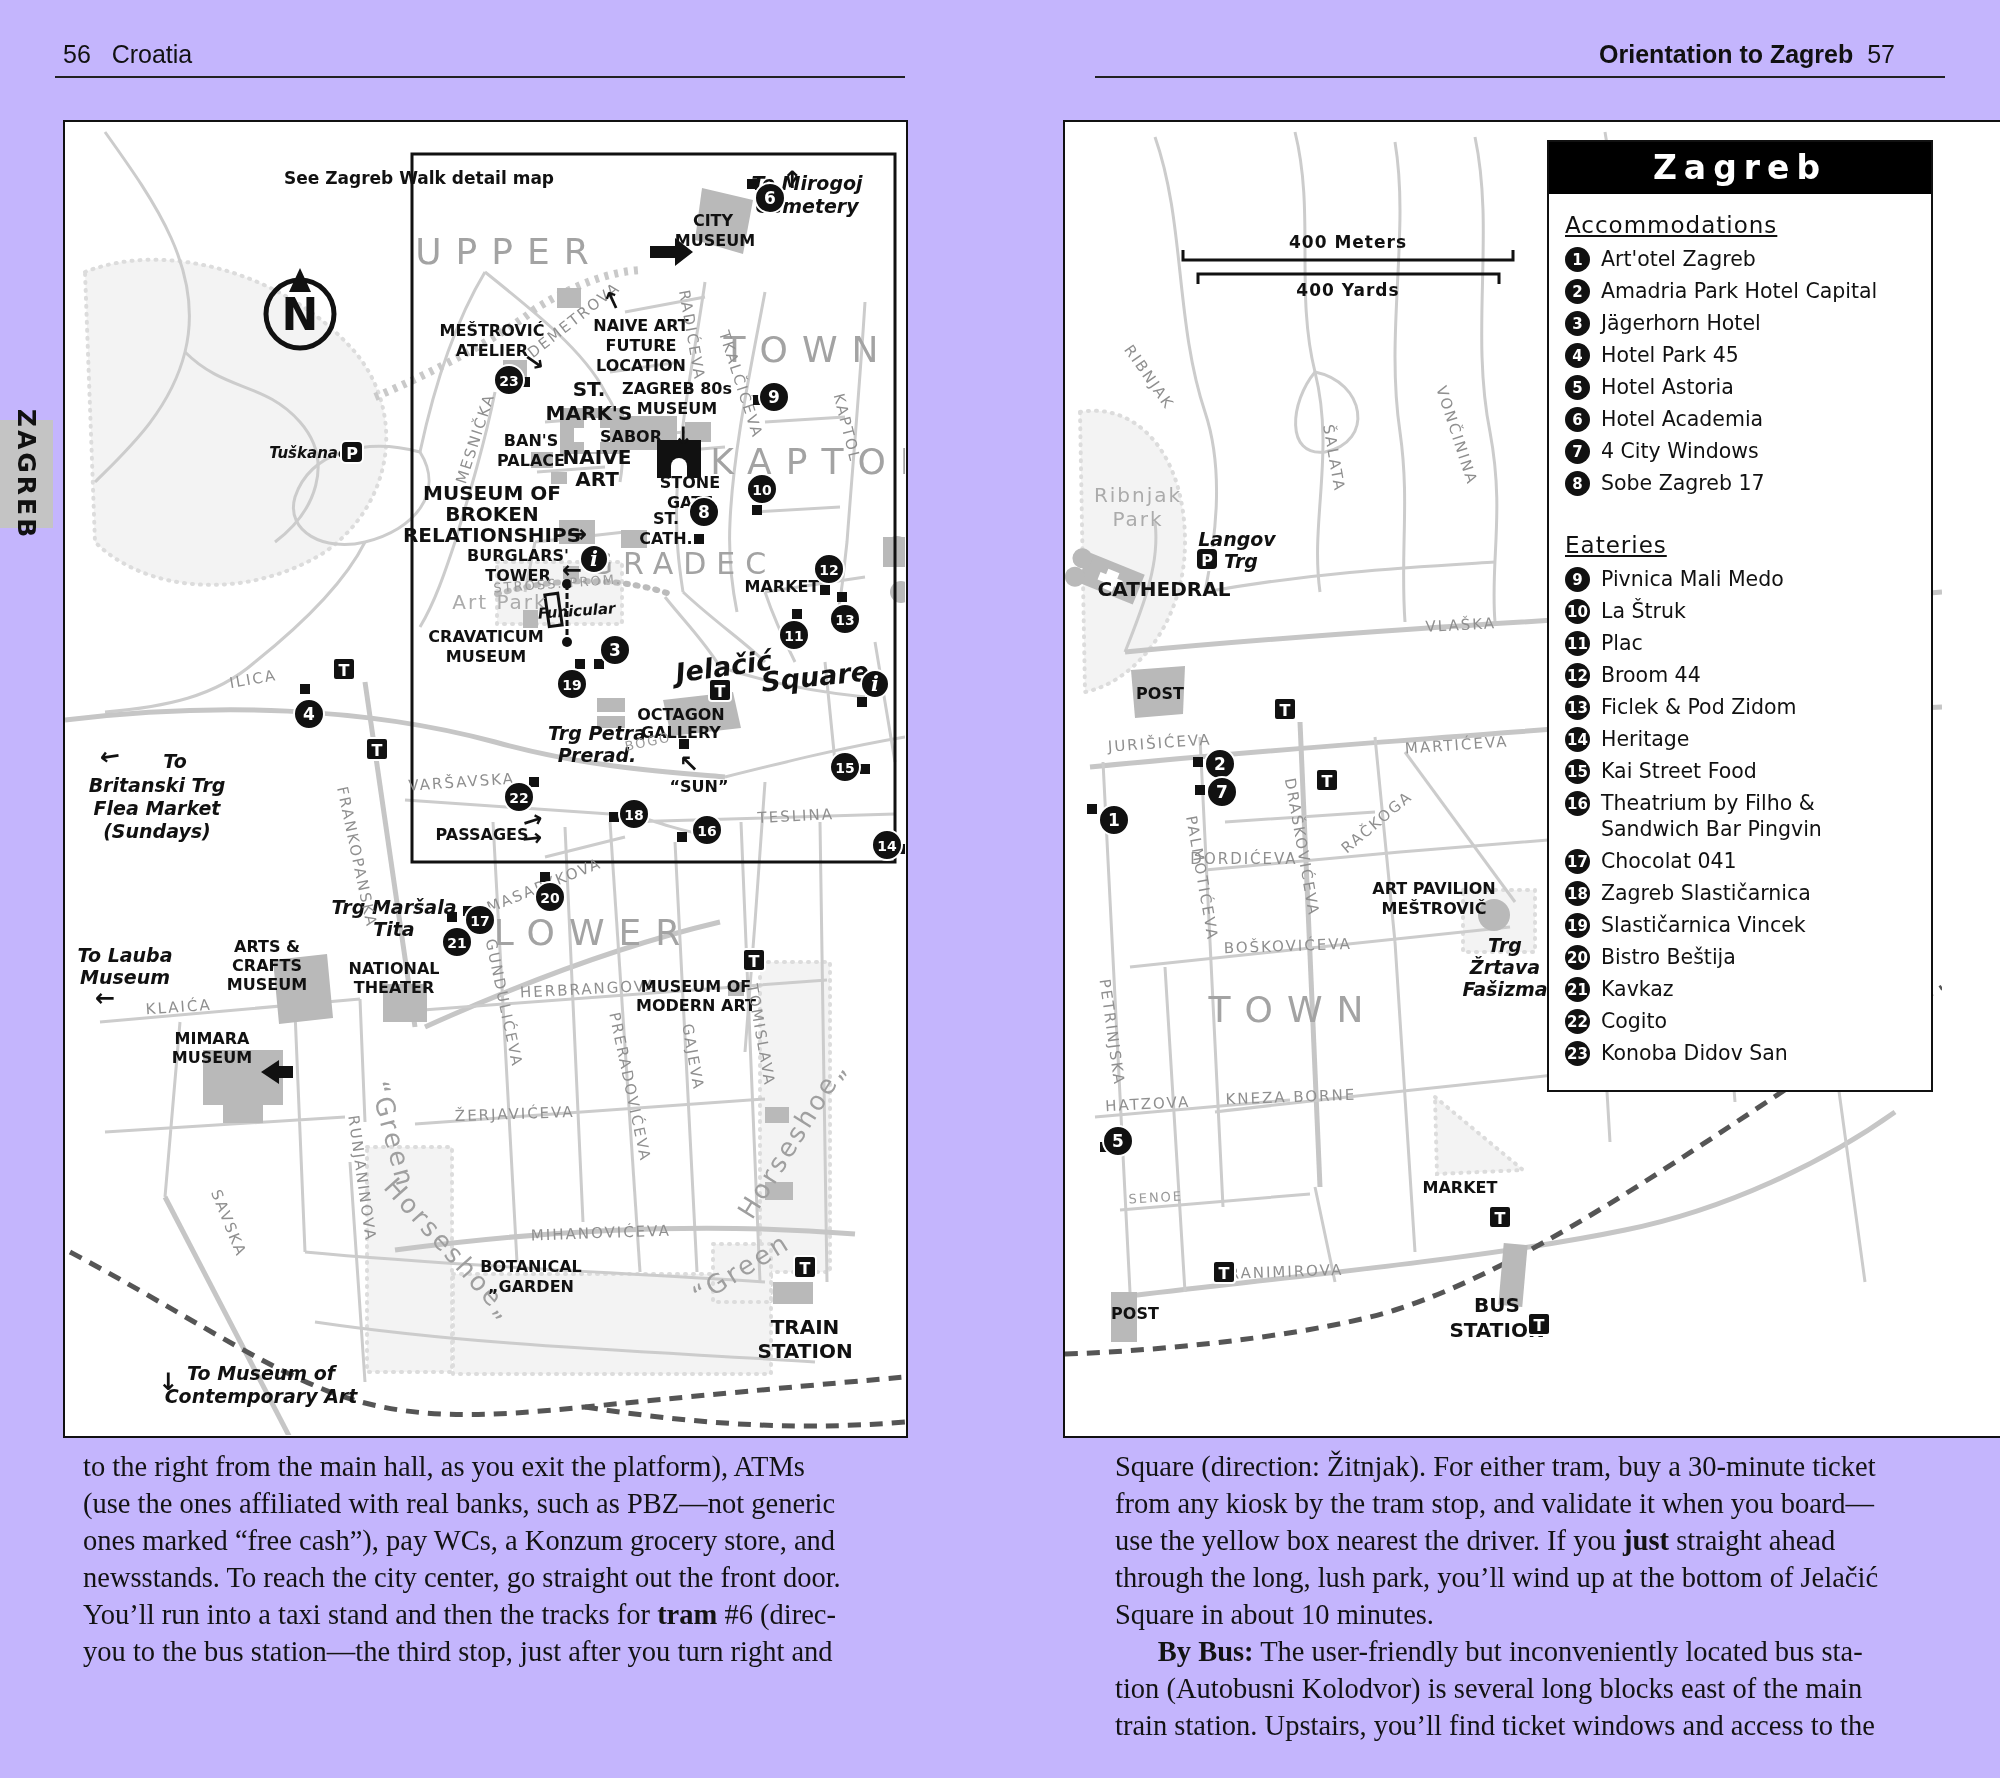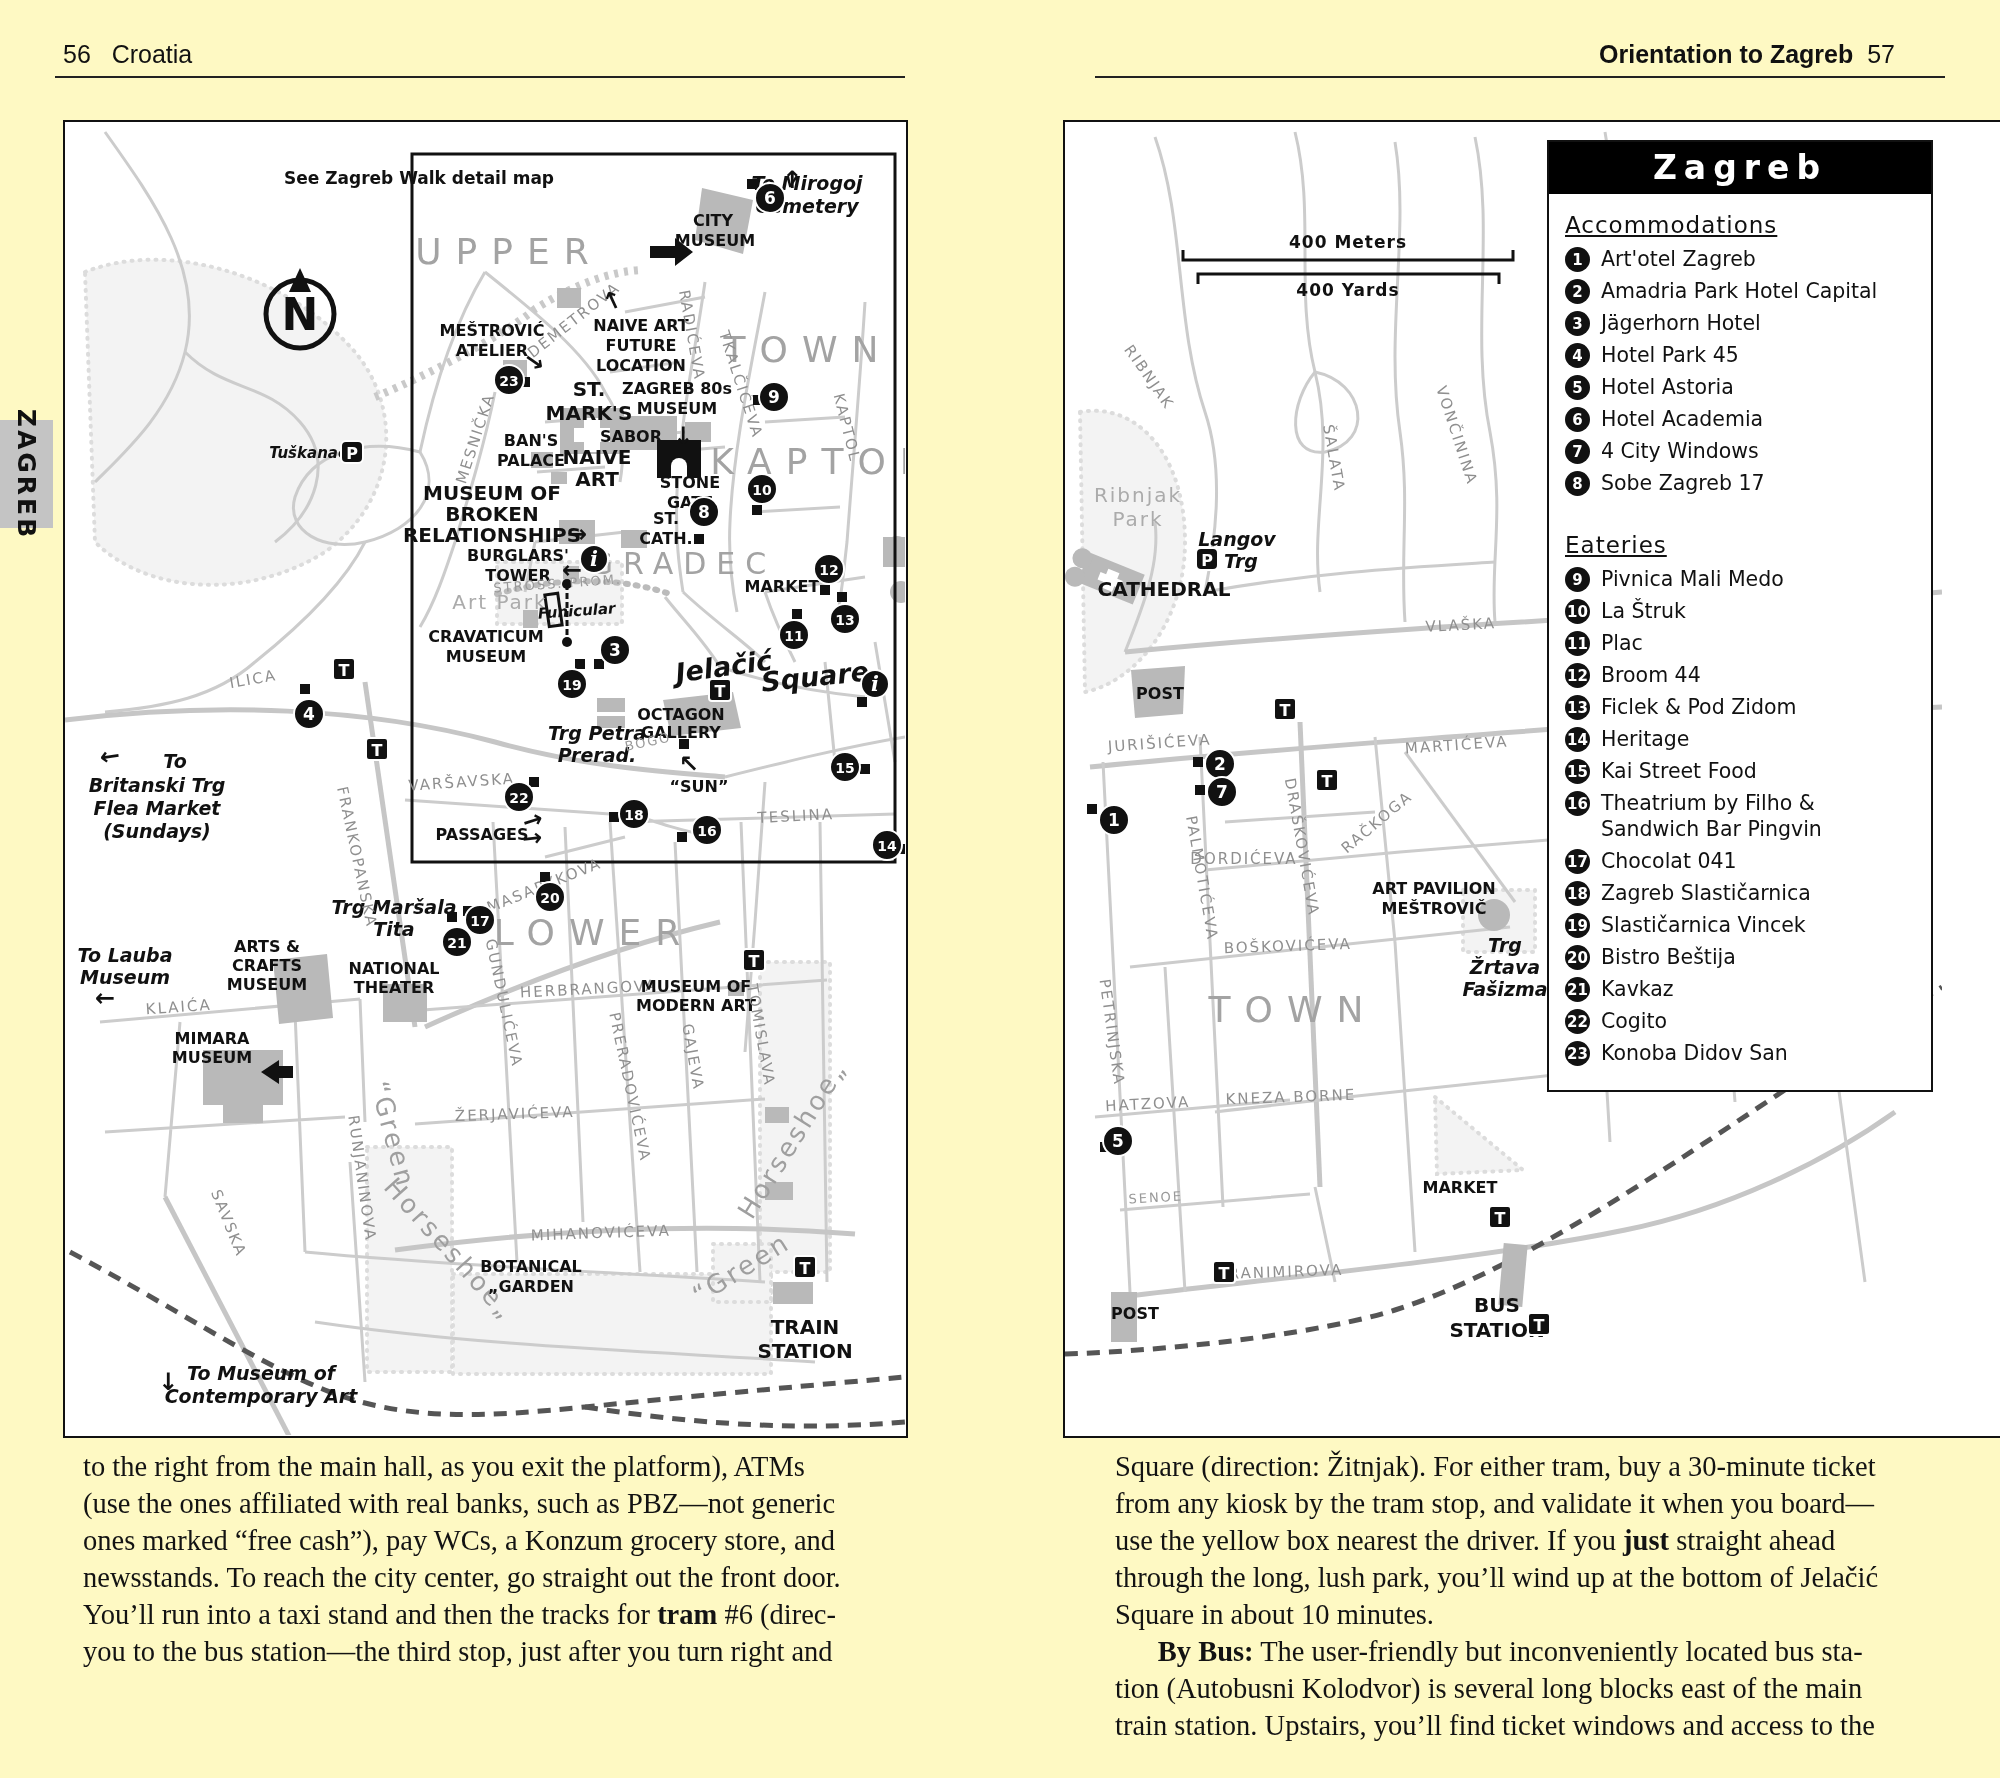--- a/index.html
+++ b/index.html
@@ -1,16 +1,16 @@
 <!DOCTYPE html>
 <html><head>
 <meta charset="utf-8">
 <style>
   html,body{margin:0;padding:0;background:#fff;}
-  #page{position:relative;width:2000px;height:1778px;background:#fef9c3;font-family:"DejaVu Sans",sans-serif;overflow:hidden;}
+  #page{position:relative;width:2000px;height:1778px;background:#c4b5fd;font-family:"DejaVu Sans",sans-serif;overflow:hidden;}
   .hdr{position:absolute;top:40px;font-family:"Liberation Sans",sans-serif;font-size:25px;color:#111;}
   .hdr-rule{position:absolute;top:76px;height:2px;background:#222;}
   .sidetab{position:absolute;width:53px;height:108px;background:#c4c4c4;display:flex;align-items:center;justify-content:center;}
   .sidetab span{transform:rotate(90deg);font-weight:bold;font-size:25px;letter-spacing:3px;color:#111;white-space:nowrap;}
   .mapbox{position:absolute;top:120px;height:1318px;border:2.5px solid #111;background:#fff;box-sizing:border-box;}
   svg{display:block;}
   svg text{text-anchor:middle;}
   .t-poi{font:700 16px "DejaVu Sans",sans-serif;fill:#111;}
   .t-poibig{font:700 20px "DejaVu Sans",sans-serif;fill:#111;}
   .t-street{font:500 15px "DejaVu Sans",sans-serif;fill:#8f8f8f;letter-spacing:2px;}

